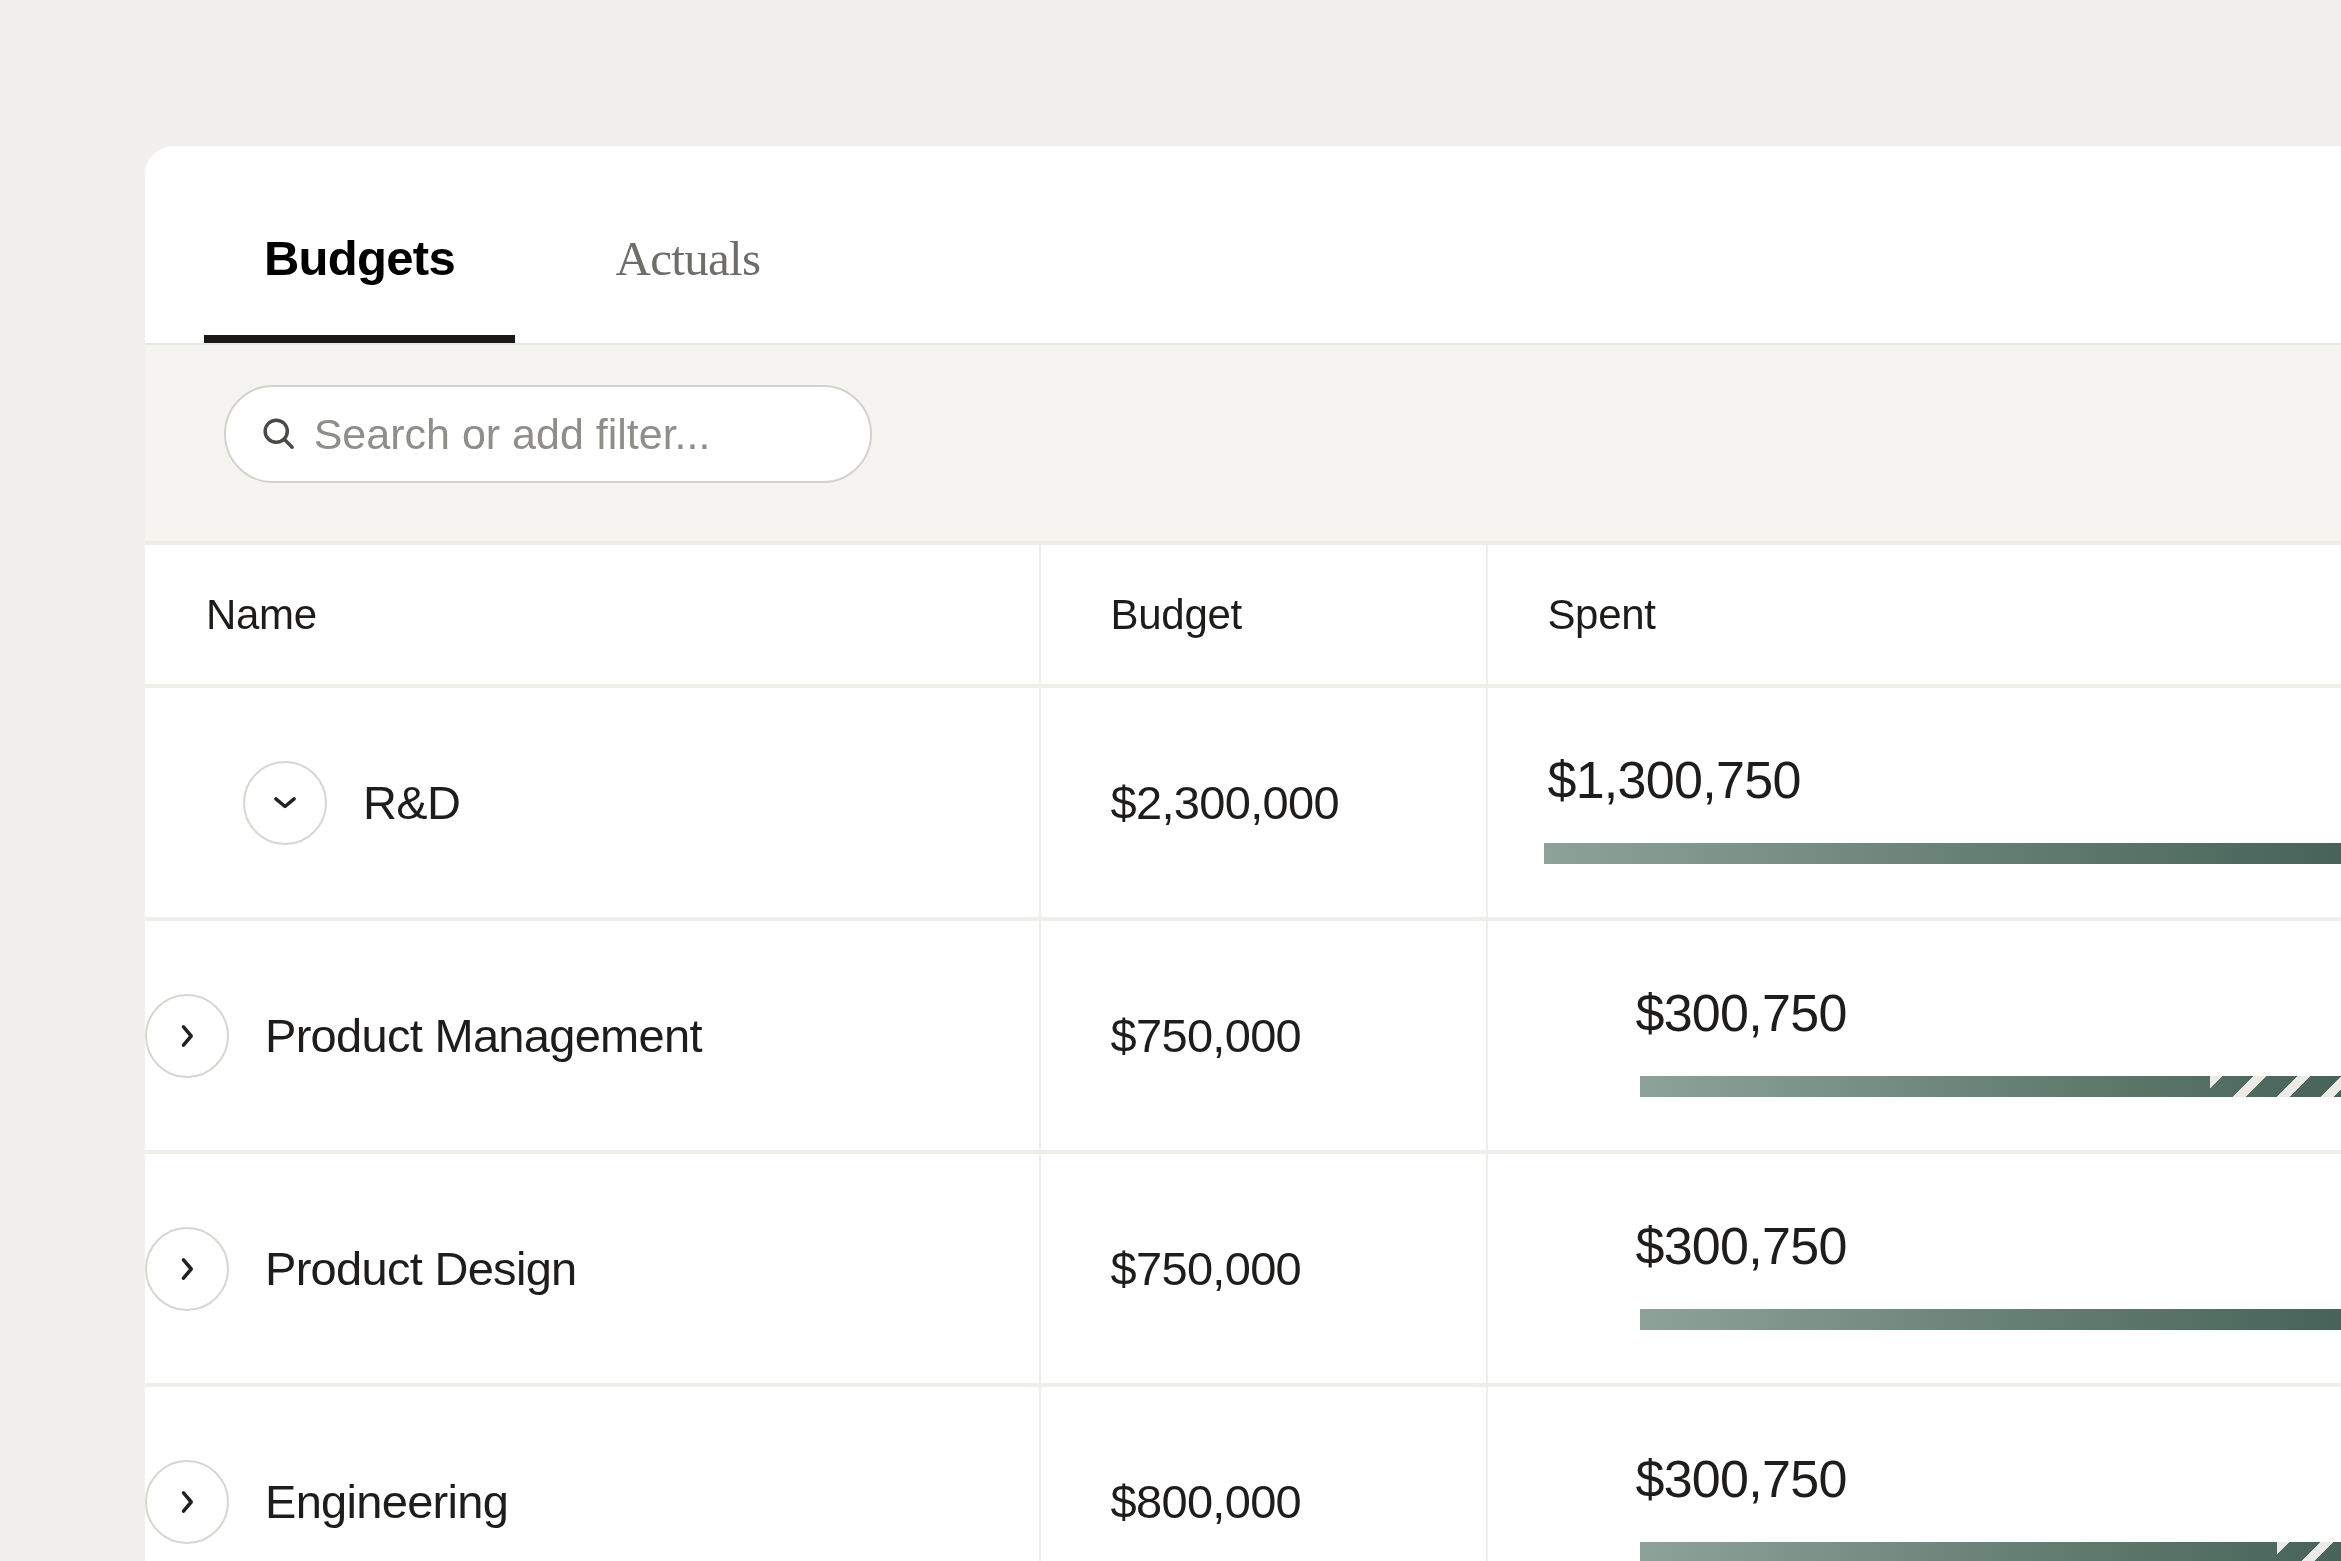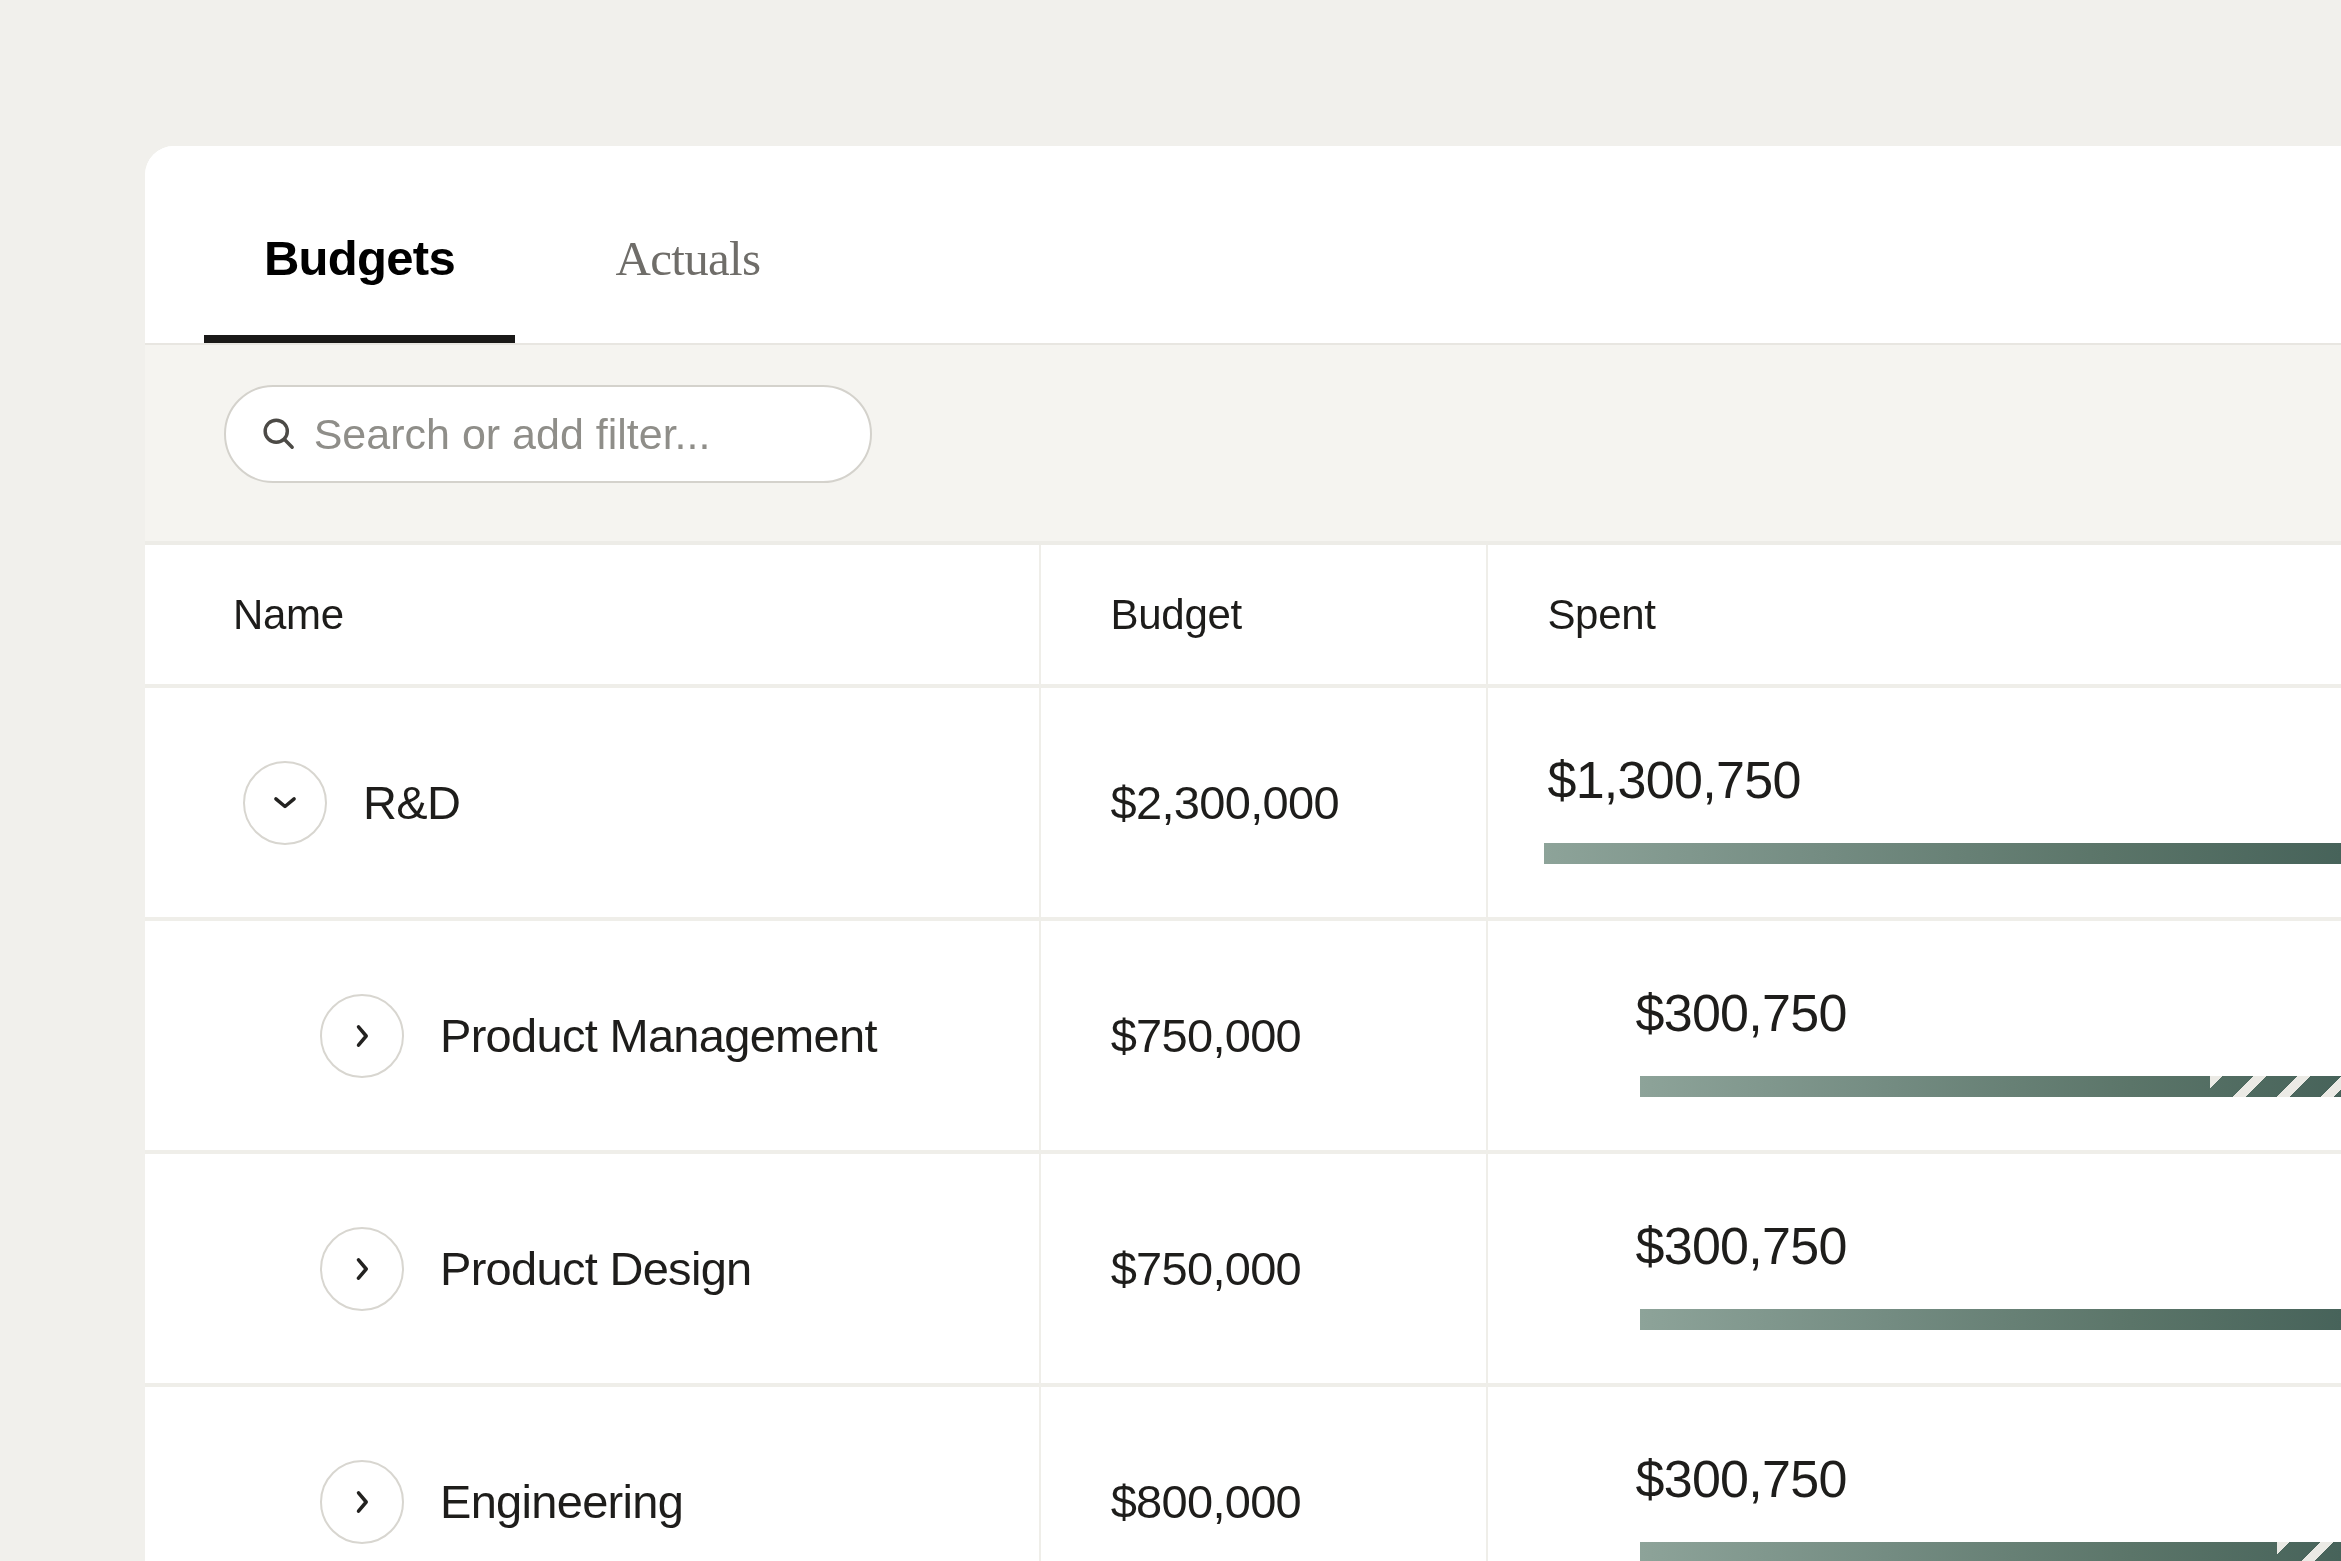--- a/index.html
+++ b/index.html
@@ -70,29 +70,29 @@
   .cell { height: 100%; }
   .cell-name   { width: 894px; }
   .cell-budget { width: 448px;  border-left: 2.8px solid #efeee9; }
   .cell-spent  { width: 855px; border-left: 2.8px solid #efeee9; position: relative; }
 
   .thead .cell {
     display: flex; align-items: center;
     font-size: 42px; font-weight: 500; letter-spacing: -0.3px;
     color: #1d1c1a;
   }
-  .thead .cell-name   { padding-left: 88px; }
+  .thead .cell-name   { padding-left: 61px; }
   .thead .cell-budget { padding-left: 70px; }
   .thead .cell-spent  { padding-left: 59px; }
 
   .trow { display: flex; height: 233px; border-top: 4.2px solid #efeee9; background: #ffffff; }
 
   .trow .cell-name { display: flex; align-items: center; }
   .indent-0 { padding-left: 98px; }
-  .indent-1 { padding-left: 175px; }
+  .indent-1 { }
 
   .toggle {
     width: 84px; height: 84px; flex: 0 0 auto;
     border: 2.8px solid #d8d6d0; border-radius: 50%;
     background: #ffffff;
     display: flex; align-items: center; justify-content: center;
     cursor: pointer;
   }
   .row-label {
     margin-left: 36px;

